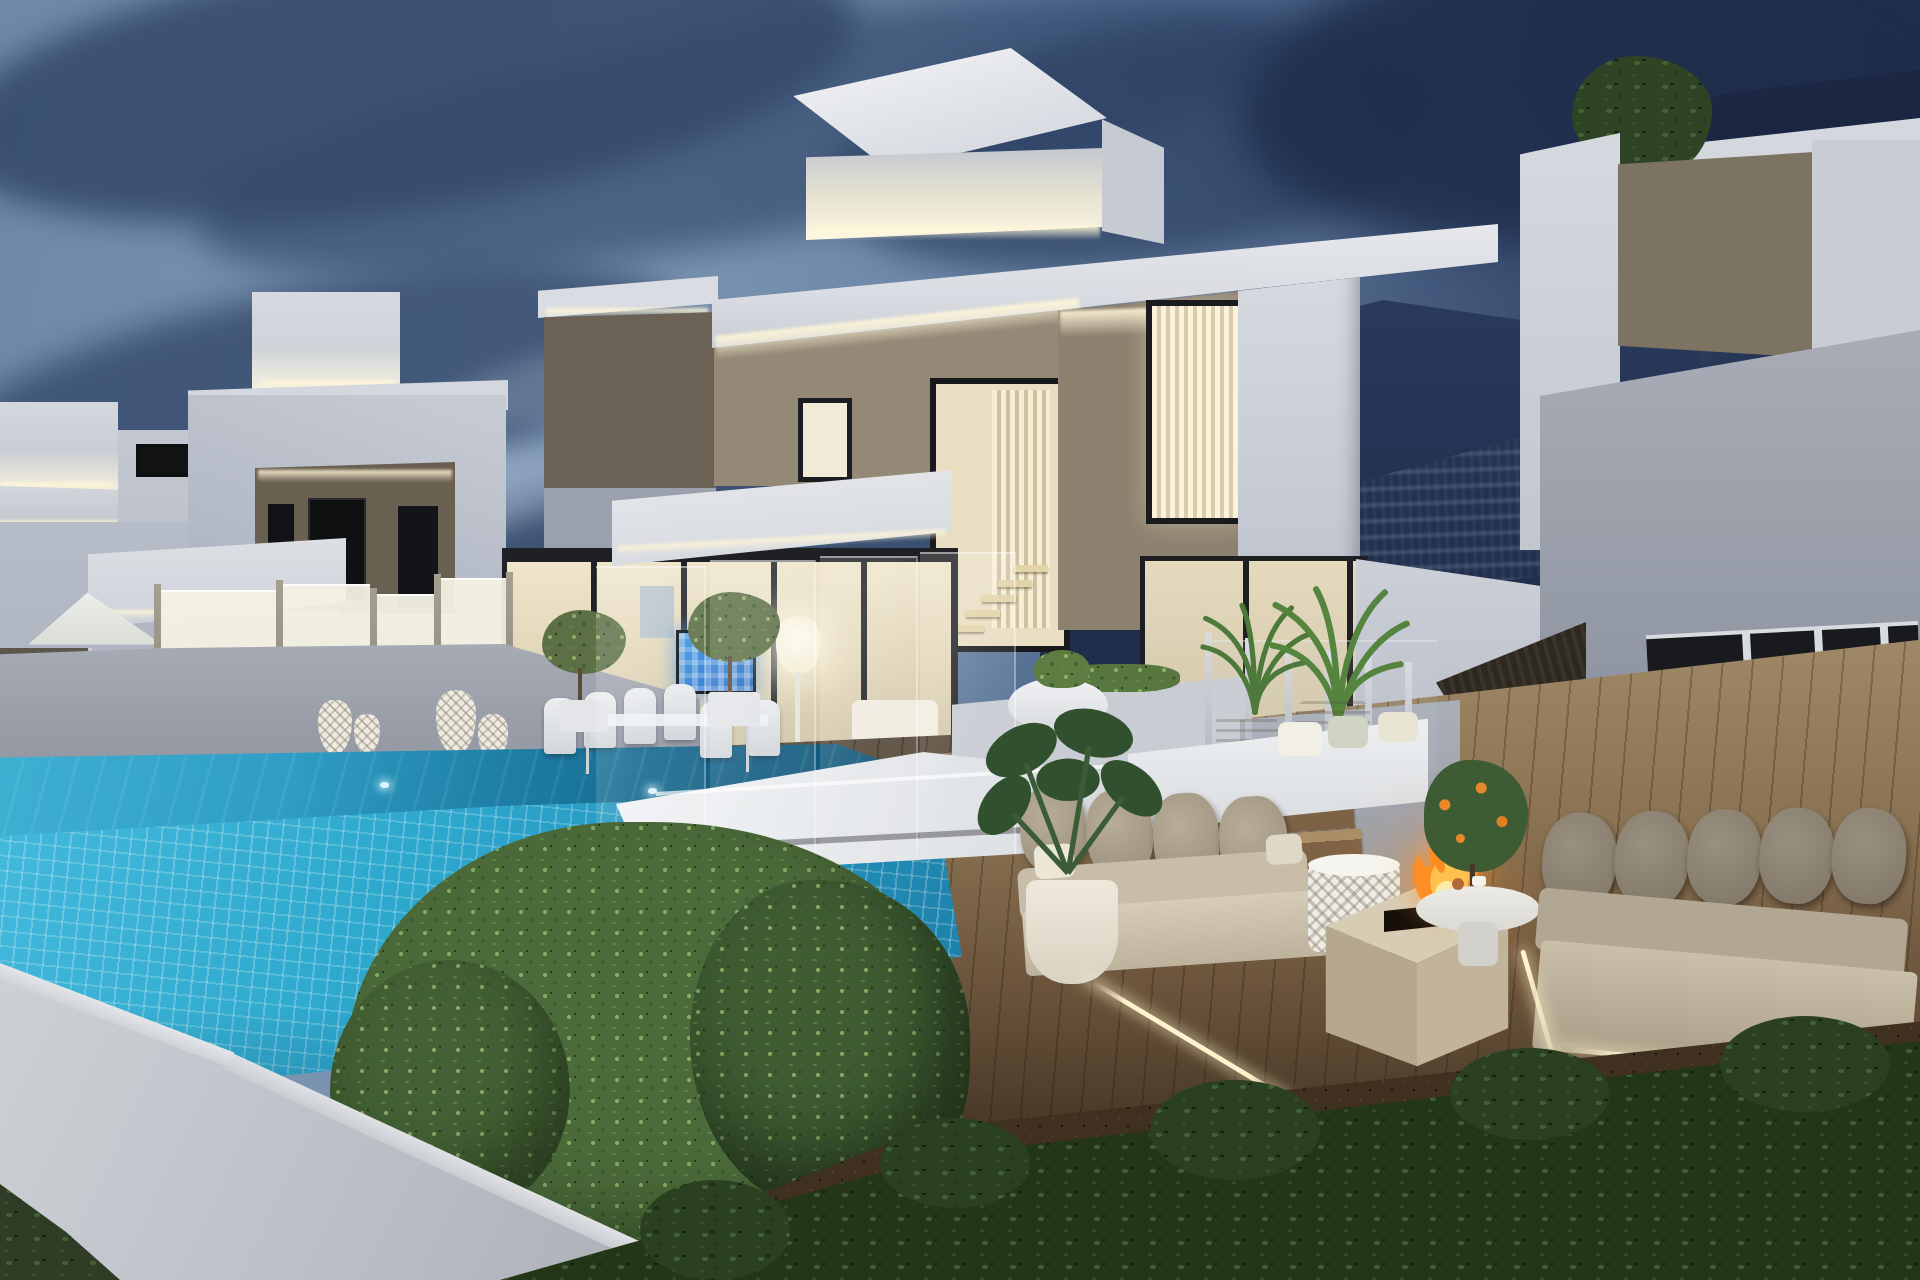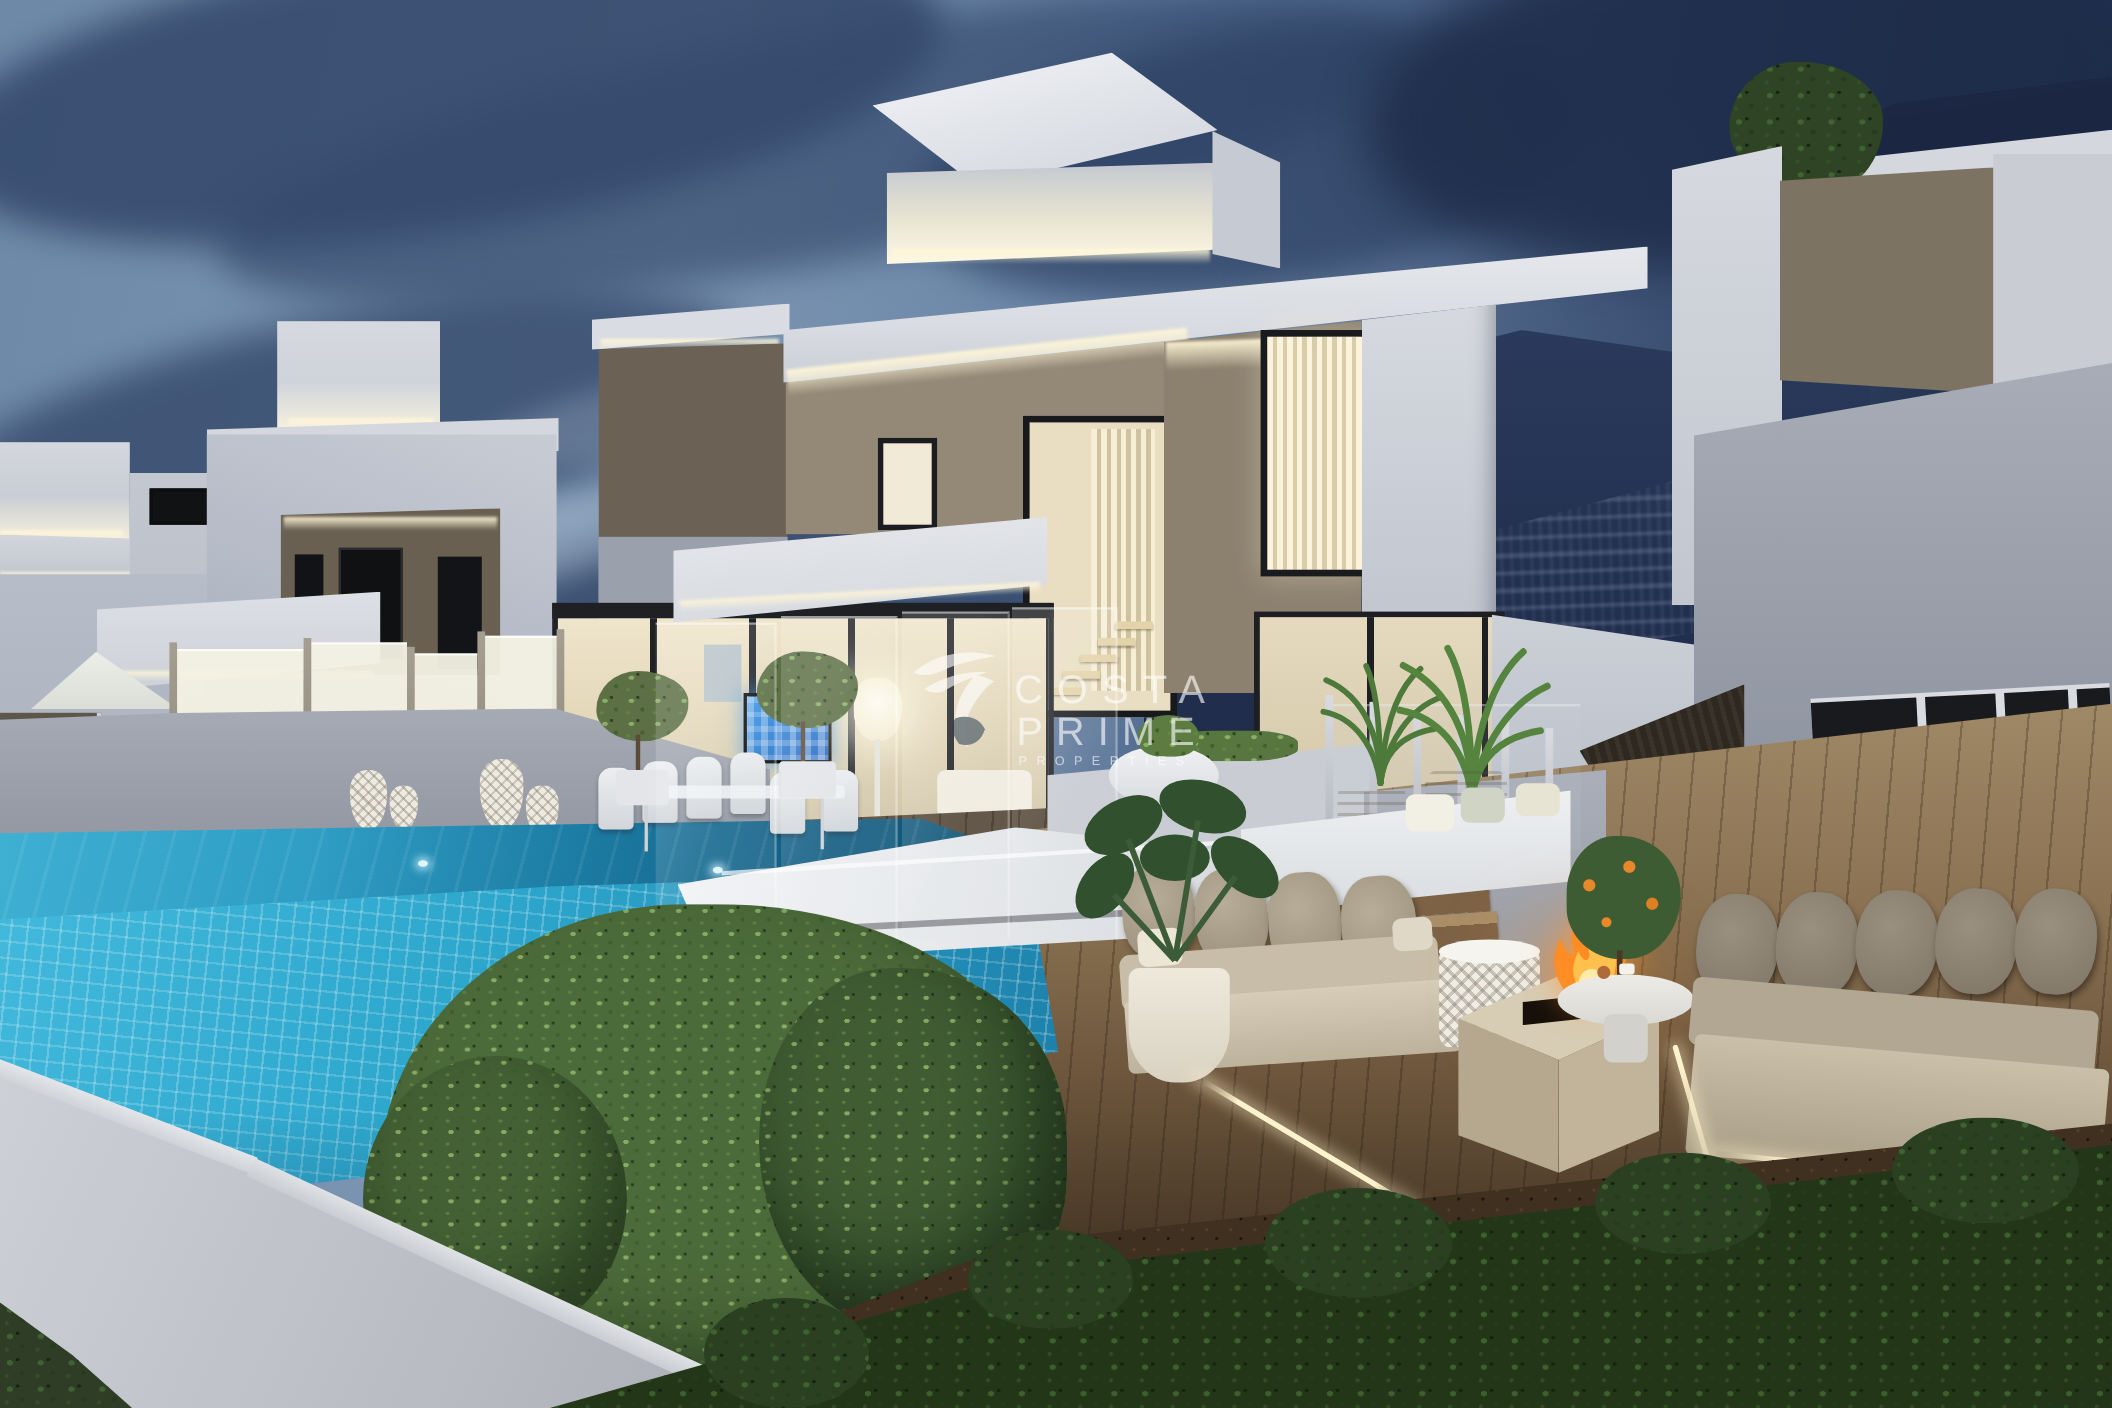--- a/index.html
+++ b/index.html
@@ -638,24 +638,13 @@
   <div id="fg-soil" class="a"></div>
   <div id="fg-plants" class="a leafy-dark"></div>
   <div id="fgb1" class="a fgb leafy-dark"></div>
   <div id="fgb2" class="a fgb leafy-dark"></div>
   <div id="fgb3" class="a fgb leafy-dark"></div>
   <div id="fgb4" class="a fgb leafy-dark"></div>
   <div id="fgb5" class="a fgb leafy-dark"></div>
 
   <div id="vignette" class="a"></div>
 
-  <div id="watermark" class="a">
-    <svg id="wm-bird" class="a" viewBox="0 0 120 125">
-      <path d="M10 28 C36 6 70 2 100 10 C78 14 58 18 42 26 C30 32 18 32 10 28 Z" fill="#ffffff"></path>
-      <path d="M22 46 C44 32 70 26 90 28 C72 34 56 40 44 48 C36 52 28 50 22 46 Z" fill="#ffffff"></path>
-      <path d="M78 30 C66 44 58 58 56 74 C54 88 58 100 70 110 C64 94 66 80 74 66 C80 56 88 44 98 38 C92 34 84 32 78 30 Z" fill="#ffffff"></path>
-      <path d="M56 78 C70 74 82 78 88 90 C84 104 72 110 60 106 C52 96 50 86 56 78 Z" fill="#2b3f56" opacity=".9"></path>
-    </svg>
-    <div id="wm-l1" class="a">COSTA</div>
-    <div id="wm-l2" class="a">PRIME</div>
-    <div id="wm-l3" class="a">PROPERTIES</div>
-  </div>
 </div>
 
 </body></html>

